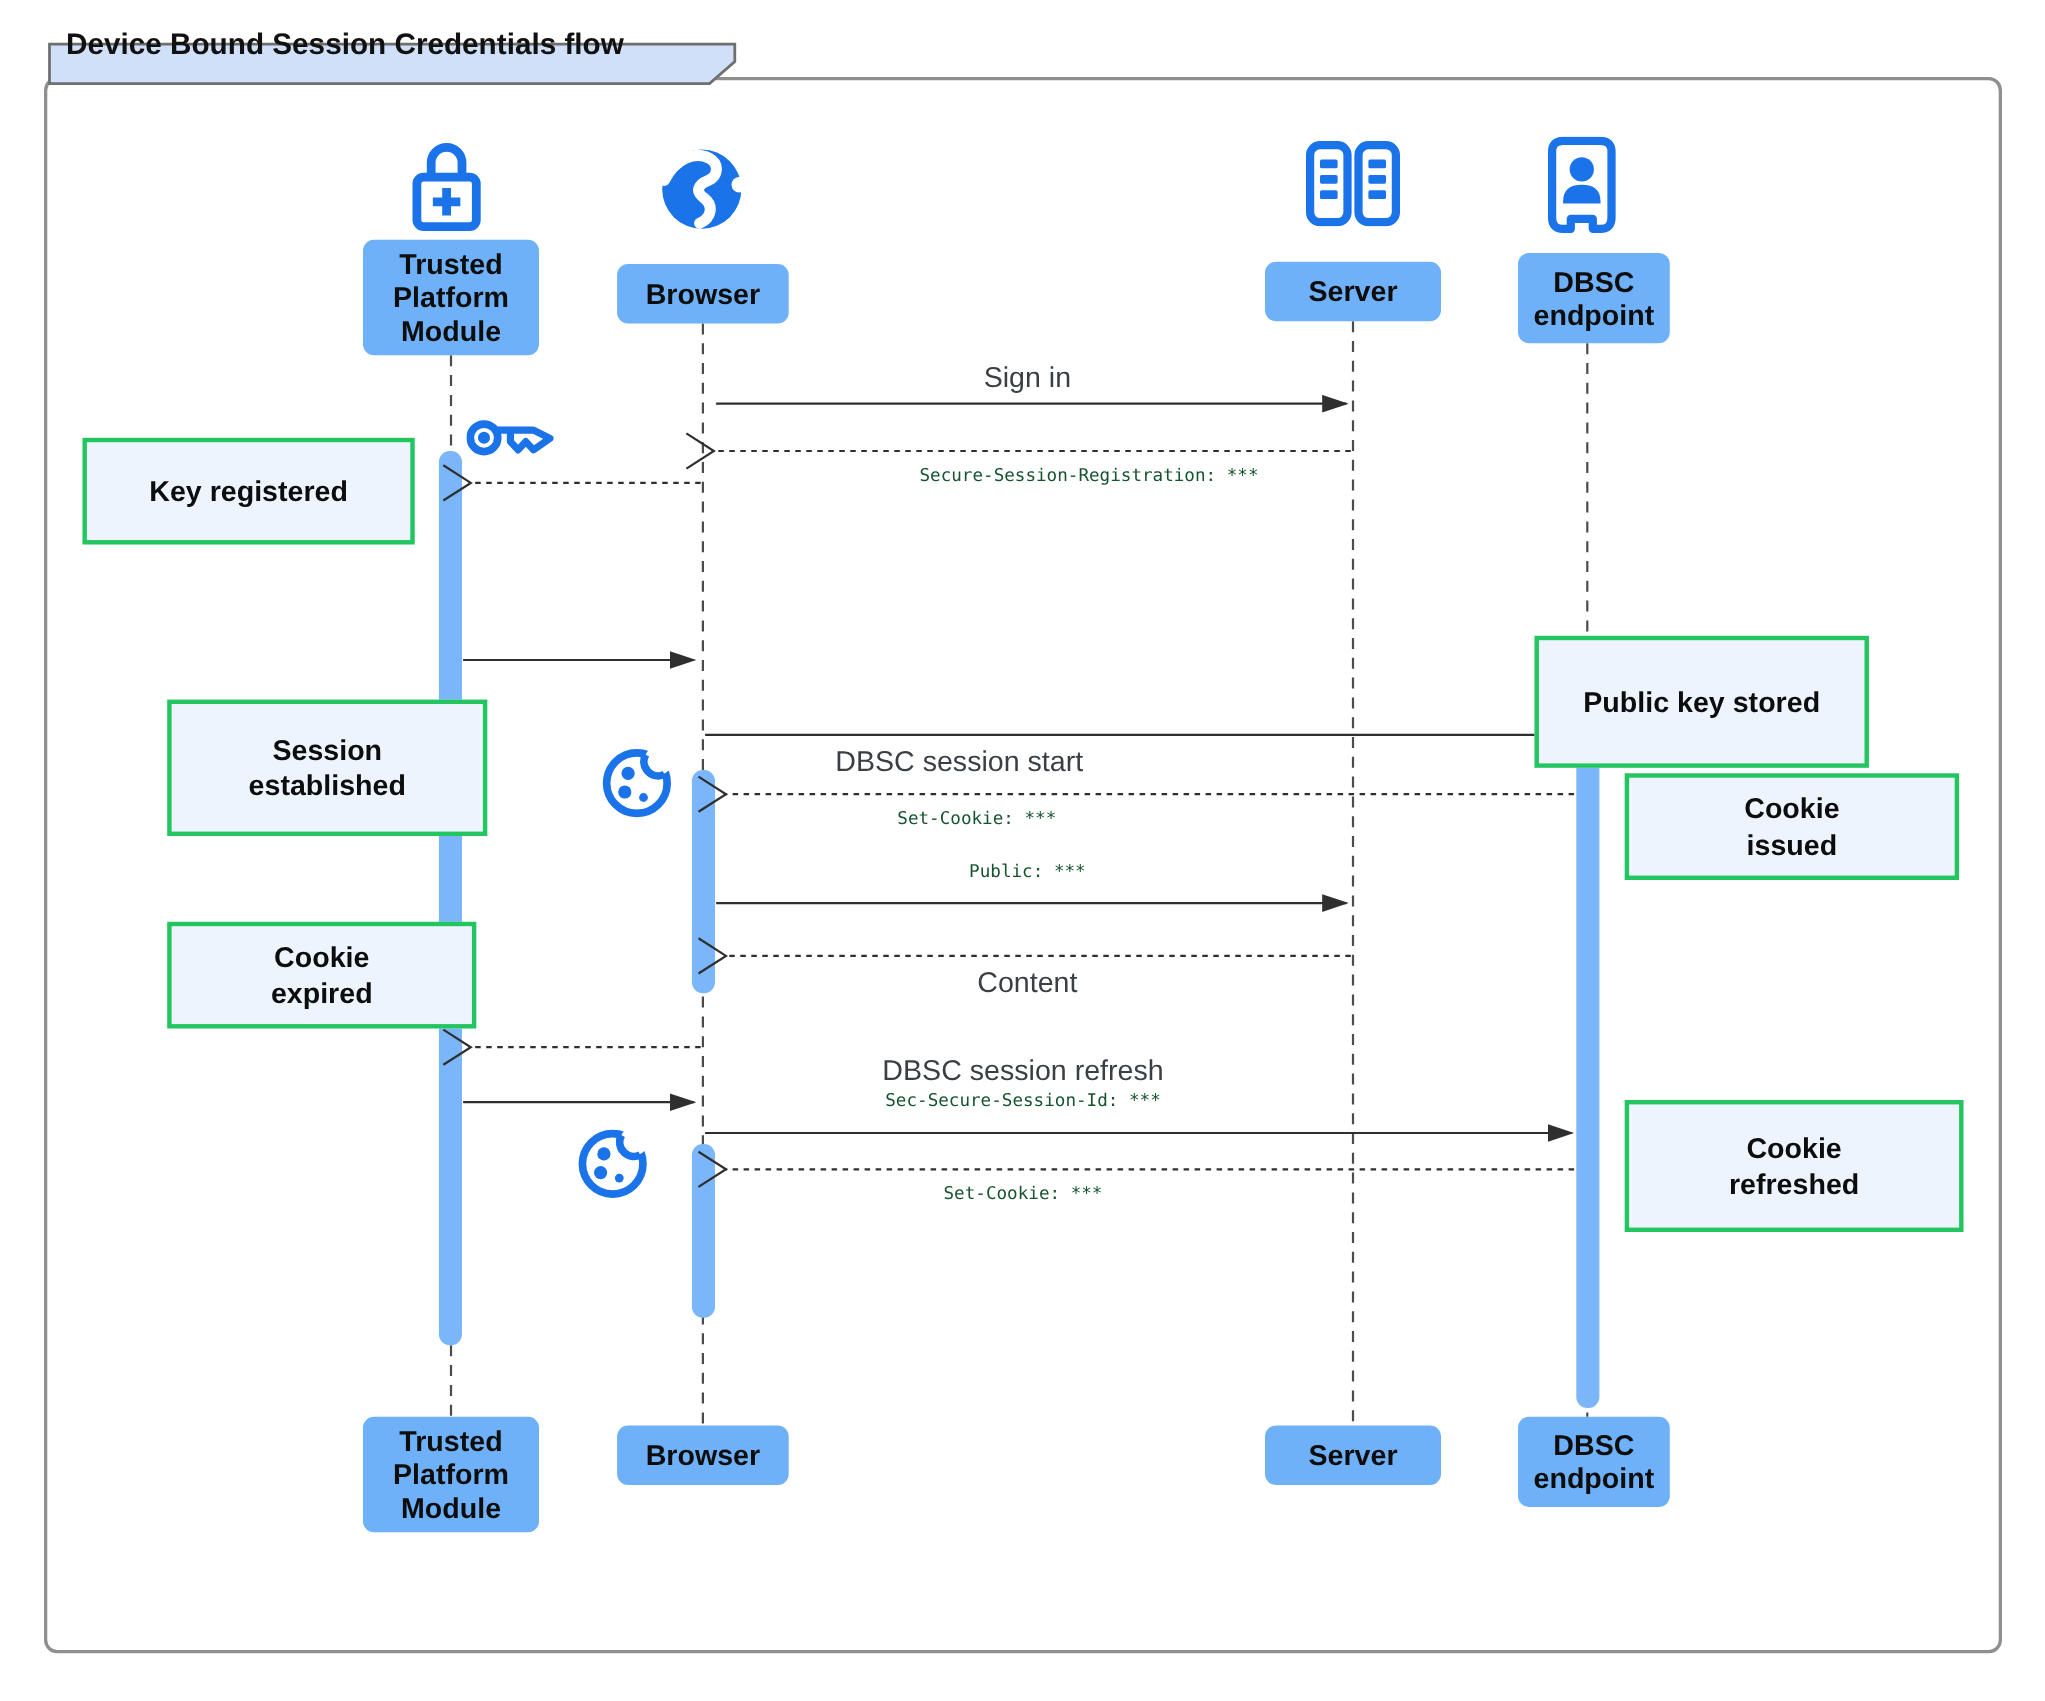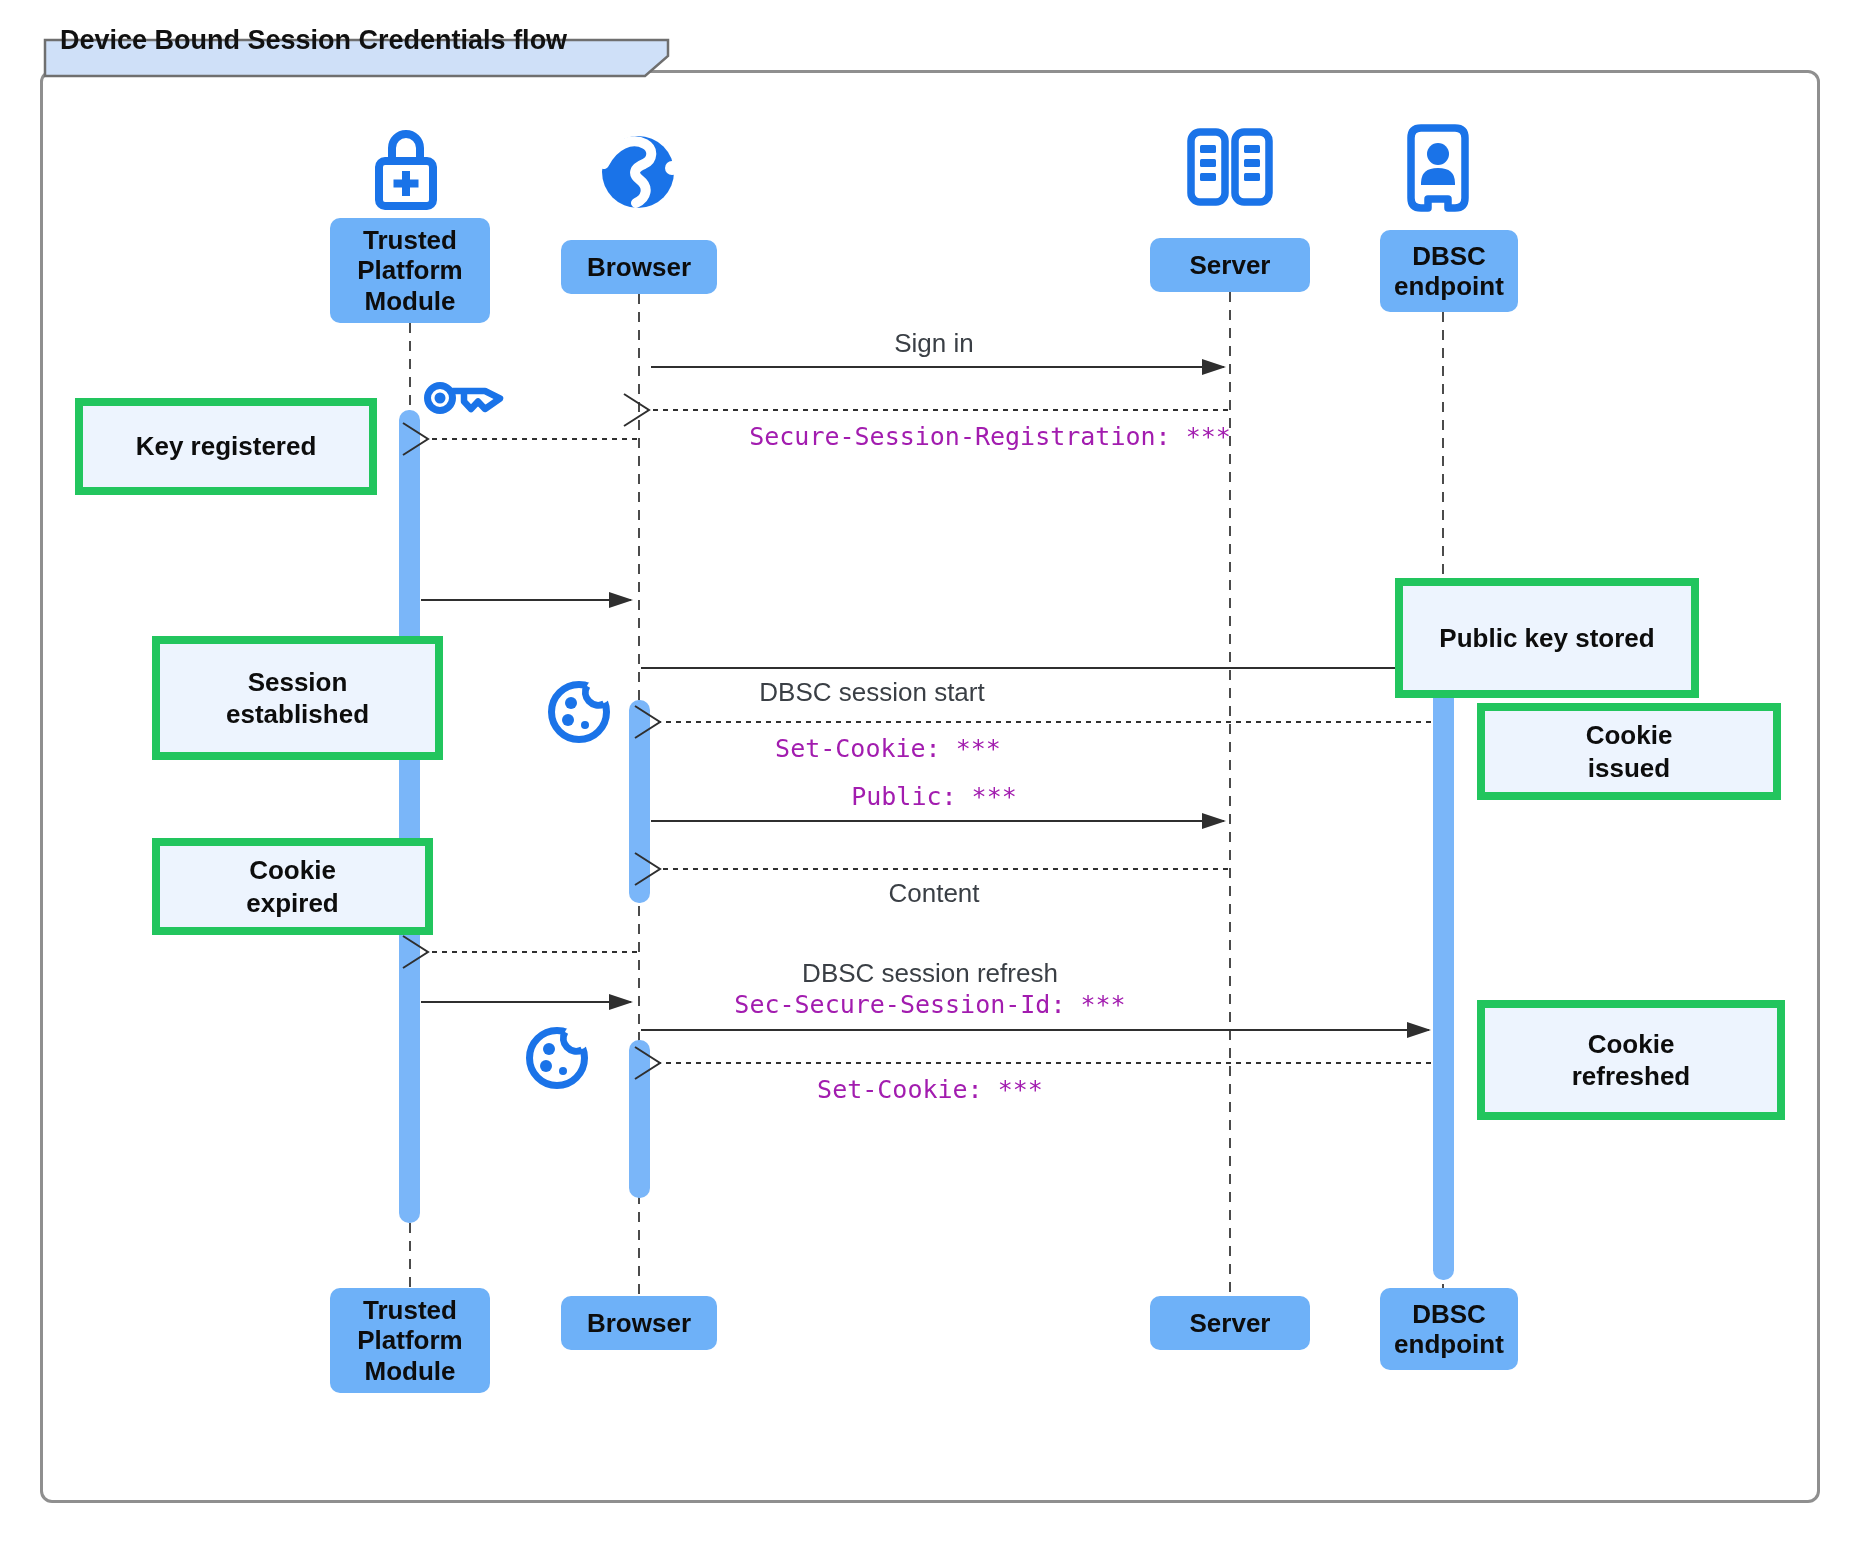--- a/index.html
+++ b/index.html
@@ -5,26 +5,26 @@
   html,body{margin:0;padding:0;background:#fff;}
   .canvas{position:relative;width:1859px;height:1546px;background:#ffffff;overflow:hidden;
           font-family:"Liberation Sans",sans-serif;}
   .frame{position:absolute;left:40px;top:70px;width:1774px;height:1427px;
          border:3px solid #8f8f8f;border-radius:12px;background:#ffffff;}
   .layer{position:absolute;left:0;top:0;z-index:2;}
   .title-text{position:absolute;left:60px;top:25px;z-index:4;font-size:27px;font-weight:bold;color:#111;}
   .actor{position:absolute;z-index:3;background:#6eb1f8;border-radius:10px;
          display:flex;align-items:center;justify-content:center;text-align:center;
          font-weight:bold;color:#0d0d0d;font-size:26px;line-height:1.16;padding:4px;box-sizing:border-box;}
-  .note{position:absolute;z-index:3;background:#edf4fe;border:8px solid #22c55e;
+  .note{position:absolute;z-index:3;background:#edf4fe;border:4px solid #22c55e;
         display:flex;align-items:center;justify-content:center;text-align:center;
         font-weight:bold;color:#0d0d0d;font-size:26px;line-height:1.25;white-space:pre-line;box-sizing:border-box;}
   .msg{position:absolute;z-index:3;transform:translateX(-50%);white-space:nowrap;}
   .msg.sans{font-size:26px;color:#3a3f45;}
-  .msg.mono{font-family:"DejaVu Sans Mono",monospace;font-size:25px;color:#a21caf;}
+  .msg.mono{font-family:"DejaVu Sans Mono",monospace;font-size:16px;color:#14532d;}
   .icon{position:absolute;z-index:3;}
 </style>
 </head>
 <body>
 
 <div class="canvas">
 
   <div class="frame"></div>
 
   <svg class="layer" width="1859" height="1546" viewBox="0 0 1859 1546">

